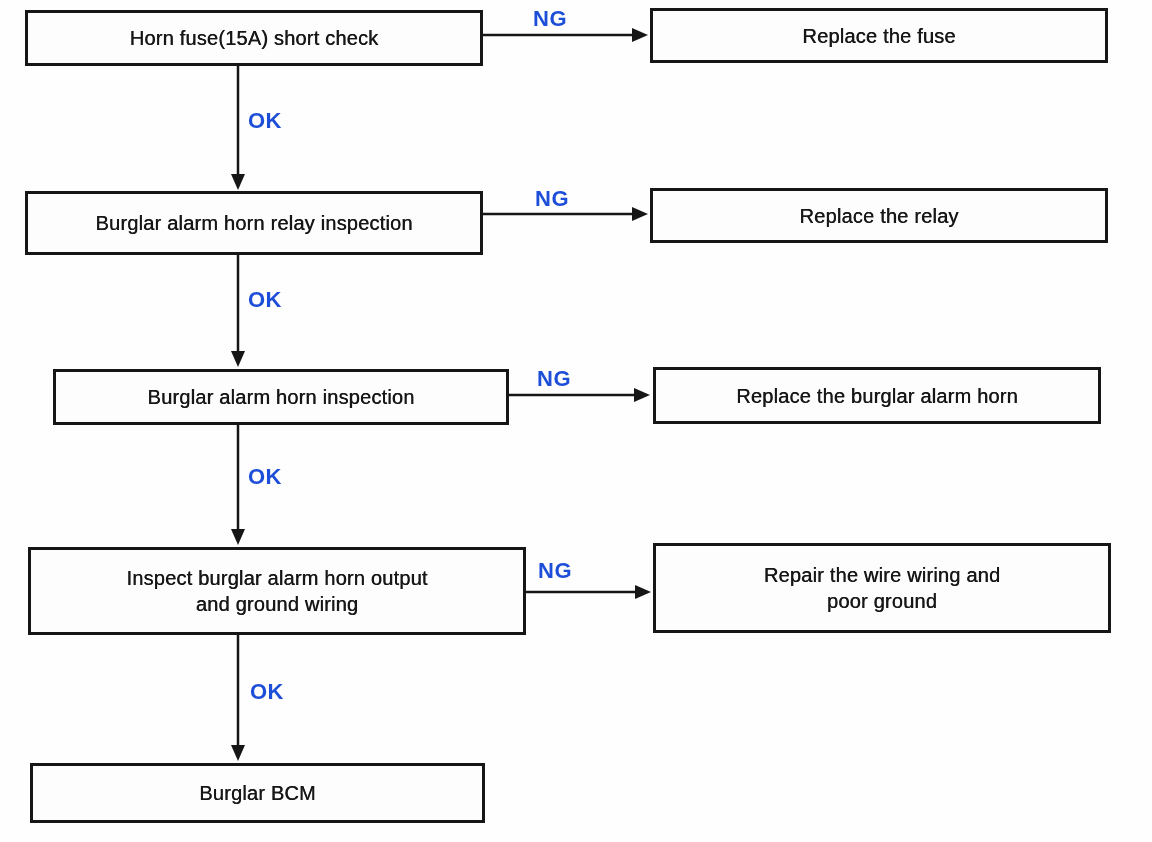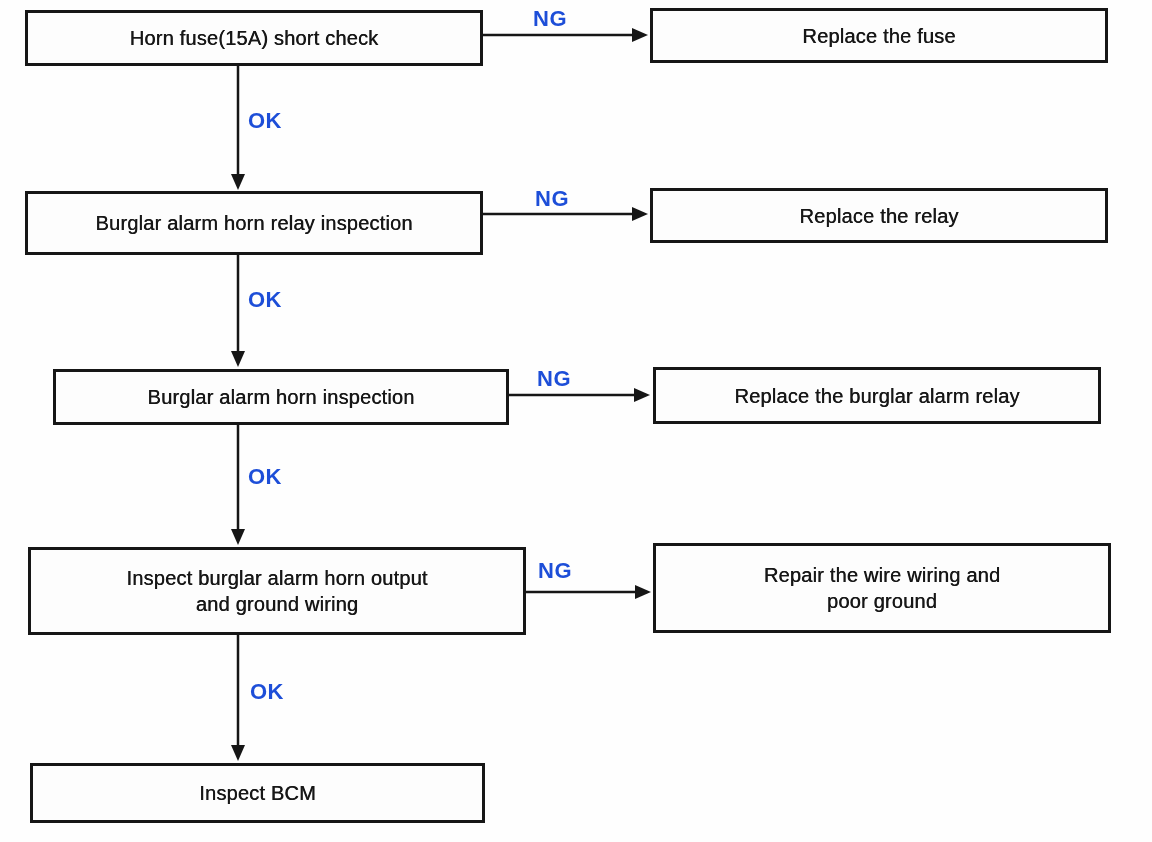--- a/index.html
+++ b/index.html
@@ -122,31 +122,31 @@
     <span class="box-label">Burglar alarm horn relay inspection</span>
   </div>
   <div class="box b-s3">
     <span class="box-label">Burglar alarm horn inspection</span>
   </div>
   <div class="box b-s4">
     <span class="box-label">Inspect burglar alarm horn output
 and ground wiring</span>
   </div>
   <div class="box b-s5">
-    <span class="box-label">Inspect BCM</span>
+    <span class="box-label">Burglar BCM</span>
   </div>
 
   <div class="box b-a1">
     <span class="box-label">Replace the fuse</span>
   </div>
   <div class="box b-a2">
     <span class="box-label">Replace the relay</span>
   </div>
   <div class="box b-a3">
-    <span class="box-label">Replace the burglar alarm relay</span>
+    <span class="box-label">Replace the burglar alarm horn</span>
   </div>
   <div class="box b-a4">
     <span class="box-label">Repair the wire wiring and
 poor ground</span>
   </div>
 
   <span class="edge-label lbl-ok1">OK</span>
   <span class="edge-label lbl-ok2">OK</span>
   <span class="edge-label lbl-ok3">OK</span>
   <span class="edge-label lbl-ok4">OK</span>

